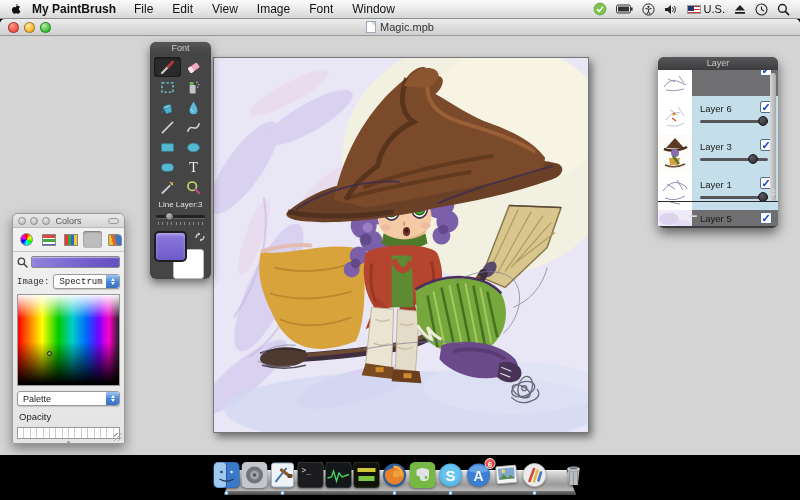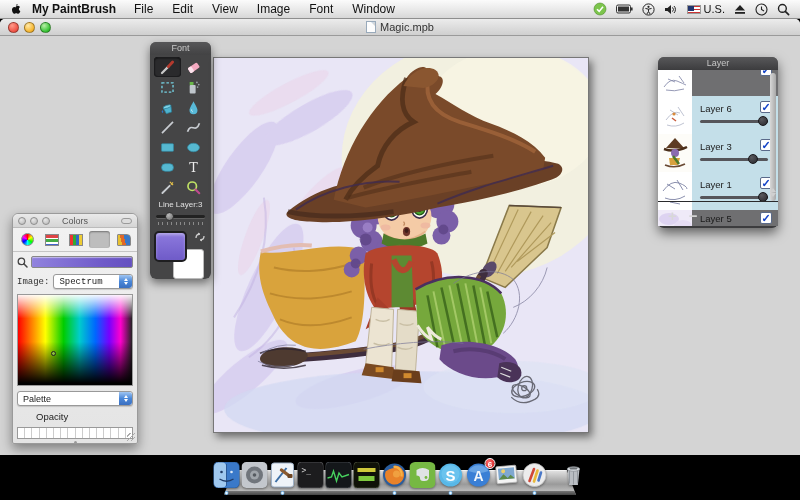--- a/index.html
+++ b/index.html
@@ -55,21 +55,21 @@
   .lw-ticks { display:flex; justify-content:space-between; margin:2px 8px 0; }
   .lw-ticks i { width:1px; height:3px; background:#8a8a8a; }
   .swatch-area { position:relative; height:60px; margin-top:6px; }
   .swatch-fg { position:absolute; left:4px; top:0; width:33px; height:31px; border-radius:5px;
     background:linear-gradient(#8d7ade,#6f5bc8); border:2px solid #1e1e20; box-shadow:inset 0 2px 3px rgba(255,255,255,.35); z-index:2; }
   .swatch-bg { position:absolute; left:23px; top:18px; width:31px; height:30px; border-radius:3px;
     background:#fff; border:1px solid #bbb; z-index:1; }
   .swap-icon { position:absolute; left:44px; top:0px; z-index:3; }
 
   
-  .colors { position:absolute; left:12px; top:213px; width:126px; height:231px;
+  .colors { position:absolute; left:12px; top:213px; width:113px; height:231px;
     background:linear-gradient(#f2f2f2,#e4e4e4); border:1px solid #9a9a9a; border-radius:6px 6px 2px 2px;
     box-shadow:0 5px 12px rgba(0,0,0,.4); z-index:20; font-size:9px; color:#333; }
   .colors-header { height:14px; position:relative; display:flex; align-items:center; justify-content:center;
     background:linear-gradient(#e9e9e9,#d5d5d5); border-bottom:1px solid #bbb; border-radius:6px 6px 0 0; font-size:9px; color:#555; }
   .gdot { position:absolute; top:3px; width:8px; height:8px; border-radius:50%;
     background:radial-gradient(circle at 35% 30%,#e8e8e8,#b5b5b5); border:0.5px solid #8e8e8e; }
   .gdot.d1{left:5px;} .gdot.d2{left:17px;} .gdot.d3{left:29px;}
   .collapse-pill { position:absolute; right:5px; top:4px; width:11px; height:6px; border:1px solid #9a9a9a; border-radius:3px; background:#ddd; }
   .mode-row { display:flex; gap:3px; padding:3px 0 3px 4px; border-bottom:1px solid #c5c5c5; }
   .mode-btn { width:21px; height:17px; border-radius:3px; display:flex; align-items:center; justify-content:center; }
@@ -89,21 +89,21 @@
     box-shadow:0 1px 1px rgba(0,0,0,.15); }
   .dd-btn { position:absolute; right:0; top:0; bottom:0; width:13px; border-radius:0 3px 3px 0;
     background:linear-gradient(#9fc5f2,#4a87d8 50%,#3a6fc0); display:flex; flex-direction:column; align-items:center; justify-content:center; gap:1px; }
   .dd-btn i { width:0; height:0; border-left:2.5px solid transparent; border-right:2.5px solid transparent; }
   .dd-btn .up { border-bottom:3px solid #fff; } .dd-btn .dn { border-top:3px solid #fff; }
   .spectrum { margin:2px 4px; height:92px; border:1px solid #999; position:relative;
     background:linear-gradient(to bottom, rgba(255,255,255,.95), rgba(255,255,255,0) 26%, rgba(0,0,0,0) 52%, #000 98%),
                linear-gradient(to right, #f00, #ff8000 12%, #ff0 24%, #0c0 40%, #0cc 54%, #06f 68%, #70f 80%, #f0c 90%, #222 100%); }
   .spec-dot { position:absolute; left:29%; top:62%; width:5px; height:5px; border:1px solid #222; border-radius:50%; background:rgba(255,255,255,.25); }
   .palette-row { padding:3px 4px 2px; display:flex; }
-  .opacity-label { padding:3px 23px 0; font-size:9.5px; color:#222; }
+  .opacity-label { padding:3px 6px 0; font-size:9.5px; color:#222; }
   .opacity-row { position:relative; height:16px; margin:1px 4px 0; }
   .op-track { position:absolute; left:0; right:33px; top:9px; height:3px; background:#b5b5b5; border-radius:2px; box-shadow:inset 0 1px 1px rgba(0,0,0,.3); }
   .op-ticks { position:absolute; left:0; right:33px; top:2px; display:flex; justify-content:space-between; }
   .op-ticks i { width:1px; height:3px; background:#999; }
   .op-thumb { position:absolute; left:42px; top:4px; width:11px; height:11px; border-radius:50%;
     background:radial-gradient(circle at 35% 28%,#fff,#b9d4f0 45%,#7fa8d8); border:0.5px solid #6a88aa; }
   .op-value { position:absolute; right:10px; top:1px; width:22px; height:14px; background:#fff; border:1px solid #999;
     font-size:9px; text-align:center; line-height:13px; color:#111; }
   .op-pct { position:absolute; right:0; top:3px; font-size:9px; }
   .wells { margin:5px 4px 0; height:12px; border:1px solid #999; background:#fff; display:flex; }

